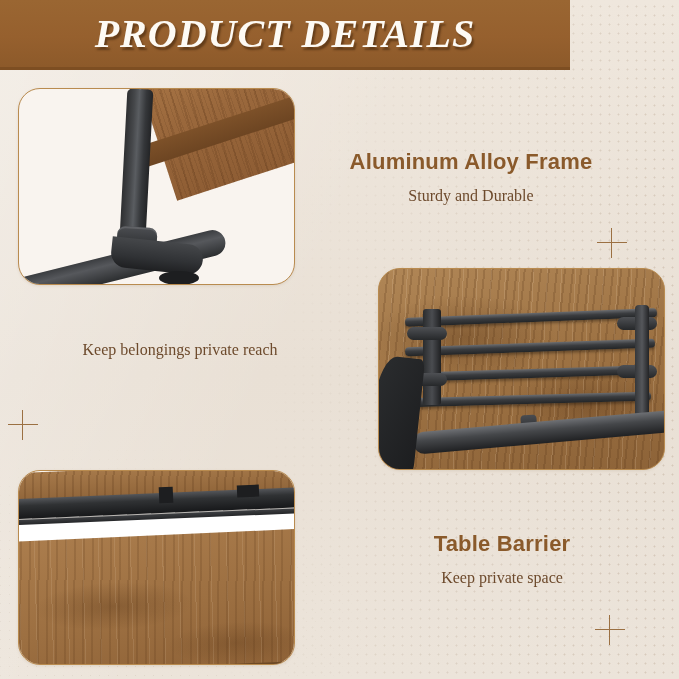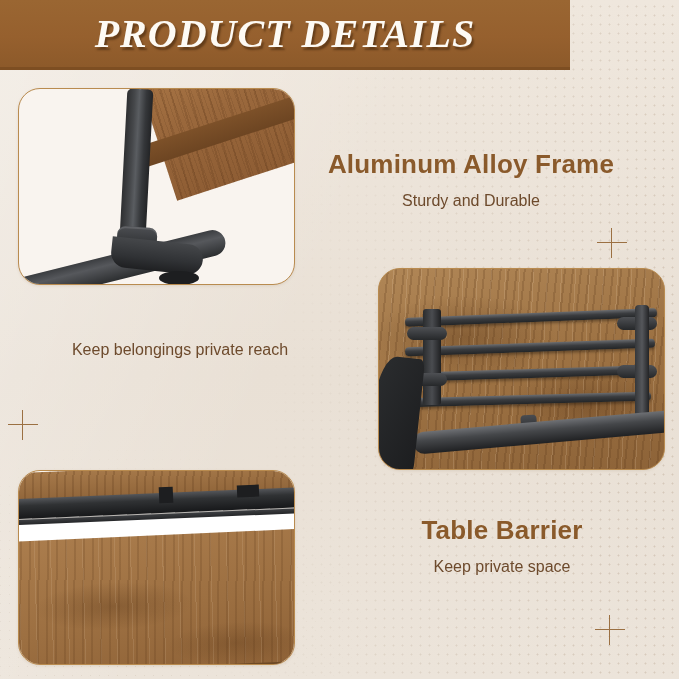--- a/index.html
+++ b/index.html
@@ -292,38 +292,39 @@
     position: absolute;
     left: -14px; top: 196px;
     width: 320px; height: 10px;
     transform: rotate(-2.6deg);
     background: linear-gradient(180deg, #6f4a25 0%, #5a3a1c 100%);
   }
 
   
   .caption { position: absolute; text-align: center; }
   .caption .title {
-    font-size: 26px;
+    font-size: 22px;
     font-weight: bold;
     color: #8a5a2b;
     letter-spacing: 0.2px;
     line-height: 1.25;
     white-space: nowrap;
   }
   .caption .subtitle {
     font-size: 16px;
     font-weight: normal;
     color: #6d4a2c;
     margin-top: 10px;
     line-height: 1.25;
     white-space: nowrap;
+    font-family: Liberation Serif, serif;
   }
   #caption-frame   { left: 316px; top: 148px; width: 310px; }
   #caption-drawer  { left: 20px;  top: 330px; width: 320px; }
-  #caption-barrier { left: 352px; top: 514px; width: 300px; text-align: center; }
+  #caption-barrier { left: 352px; top: 530px; width: 300px; text-align: center; }
 
   
   .plus {
     position: absolute;
     width: 30px; height: 30px;
     pointer-events: none;
   }
   .plus::before, .plus::after {
     content: "";
     position: absolute;

